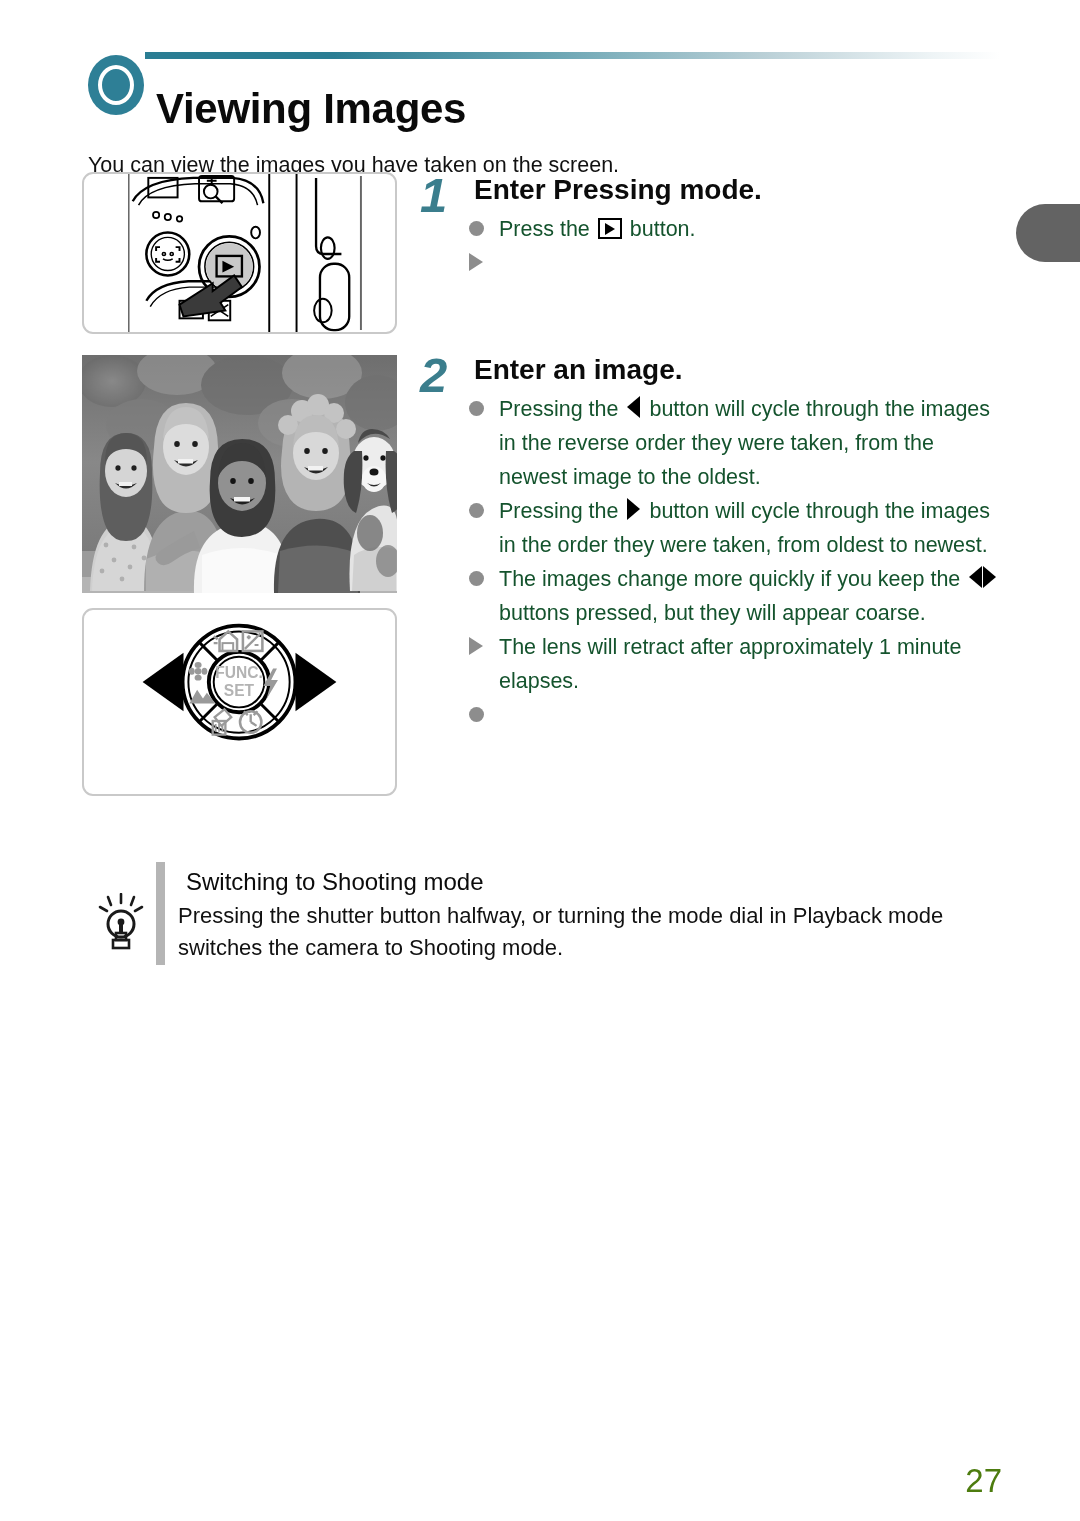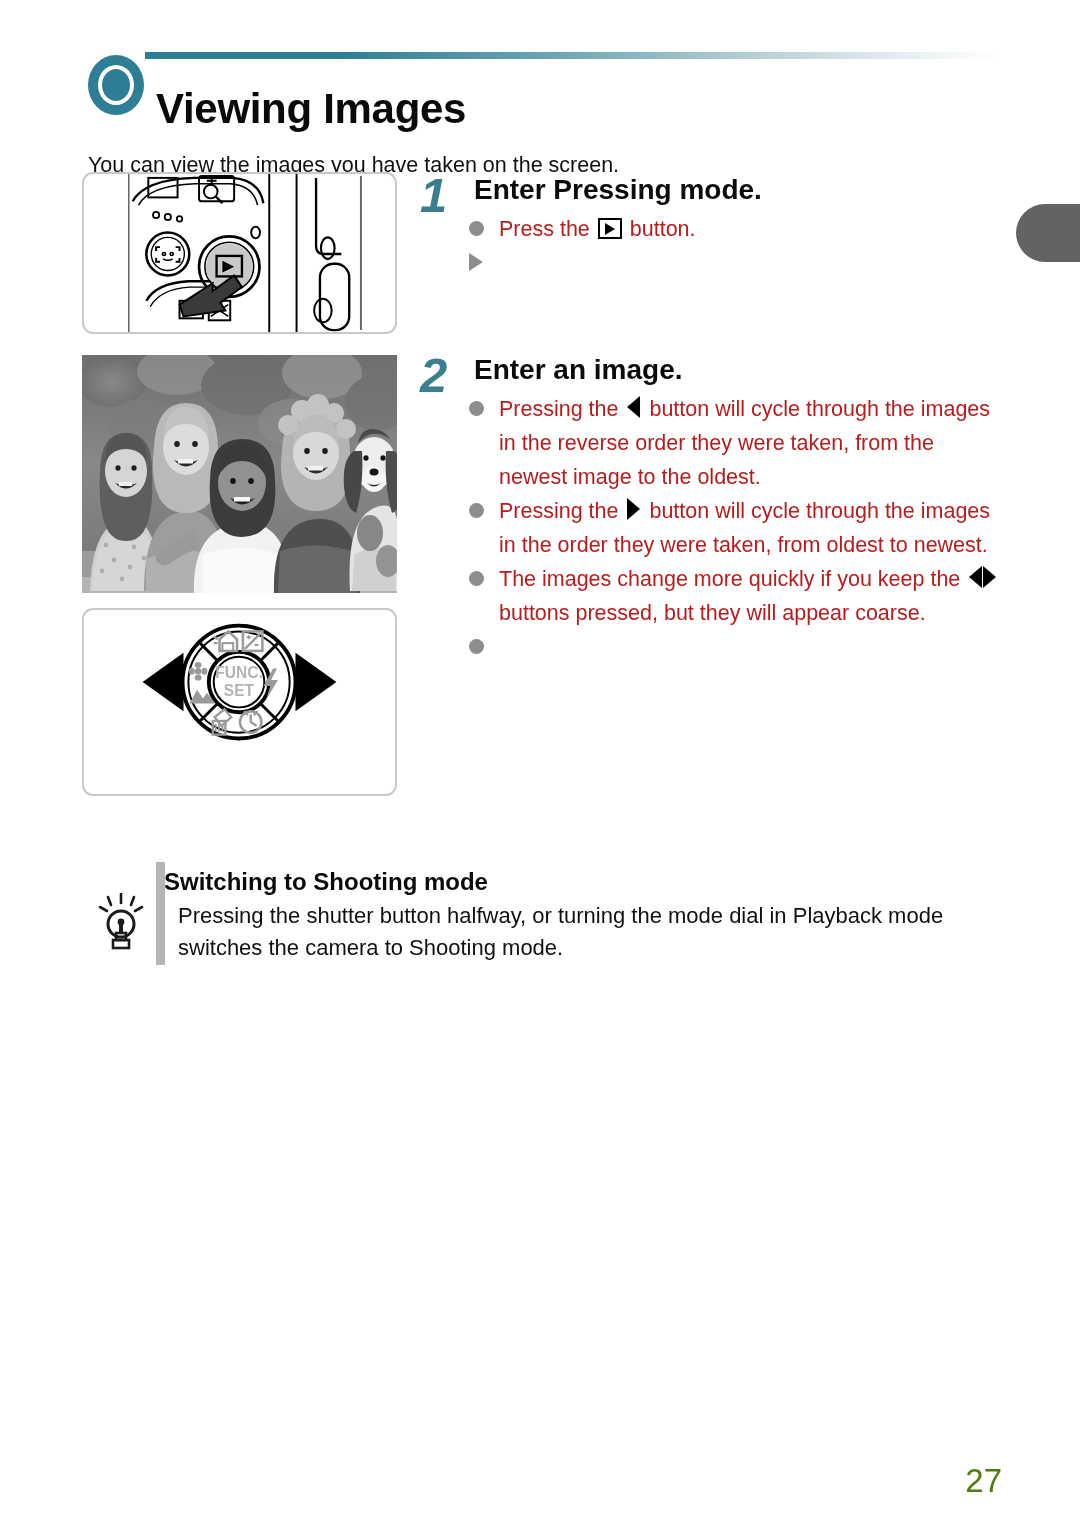--- a/index.html
+++ b/index.html
@@ -125,21 +125,21 @@
     width: 540px;
   }
   #step1-list { top: 212px; }
   #step2-list { top: 392px; }
 
   .bullet-row {
     position: relative;
     padding-left: 33px;
     font-size: 21.5px;
     line-height: 34px;
-    color: #b91c1c;
+    color: #14532d;
     margin-bottom: 0;
   }
   .bullet-row .marker {
     position: absolute;
     left: 3px;
     top: 0;
     line-height: 34px;
   }
   .dot-marker {
     display: inline-block;
@@ -212,24 +212,24 @@
   #tip-divider {
     position: absolute;
     left: 156px;
     top: 862px;
     width: 9px;
     height: 103px;
     background: #b5b5b5;
   }
   #tip-heading {
     position: absolute;
-    left: 164px;
+    left: 186px;
     top: 868px;
     font-size: 24px;
-    font-weight: bold;
+    font-weight: normal;
     color: #0b0b0b;
     white-space: nowrap;
   }
   #tip-body {
     position: absolute;
     left: 178px;
     top: 900px;
     width: 830px;
     font-size: 22px;
     line-height: 32px;
@@ -512,20 +512,21 @@
     <div class="bullet-row"><span class="marker"><span class="dot-marker"></span></span><span>Press the <span class="gl-play"></span> button.</span></div>
     <div class="bullet-row"><span class="marker"><span class="tri-marker"></span></span></div>
   </div>
 
 <div class="step-num" id="step2-num">2</div>
 <div class="step-title" id="step2-title">Enter an image.</div>
 <div class="bullet-list" id="step2-list">
     <div class="bullet-row"><span class="marker"><span class="dot-marker"></span></span><span>Pressing the <span class="gl-left"></span> button will cycle through the images in the reverse order they were taken, from the newest image to the oldest.</span></div>
     <div class="bullet-row"><span class="marker"><span class="dot-marker"></span></span><span>Pressing the <span class="gl-right"></span> button will cycle through the images in the order they were taken, from oldest to newest.</span></div>
     <div class="bullet-row"><span class="marker"><span class="dot-marker"></span></span><span>The images change more quickly if you keep the <span class="gl-pair"><span class="gl-left"></span><span class="gl-right"></span></span> buttons pressed, but they will appear coarse.</span></div>
+    <div class="bullet-row"><span class="marker"><span class="tri-marker"></span></span><span>The lens will retract after approximately 1 minute elapses.</span></div>
     <div class="bullet-row"><span class="marker"><span class="dot-marker"></span></span></div>
   </div>
 
 <div id="tip-bulb">
   <svg viewBox="0 0 46 60" width="46" height="60">
     <g stroke="#1a1a1a" stroke-width="2.6" fill="none" stroke-linecap="round">
       <line x1="10" y1="4" x2="13" y2="12"></line>
       <line x1="23" y1="1" x2="23" y2="10"></line>
       <line x1="36" y1="4" x2="33" y2="12"></line>
       <line x1="2" y1="14" x2="9" y2="18"></line>

